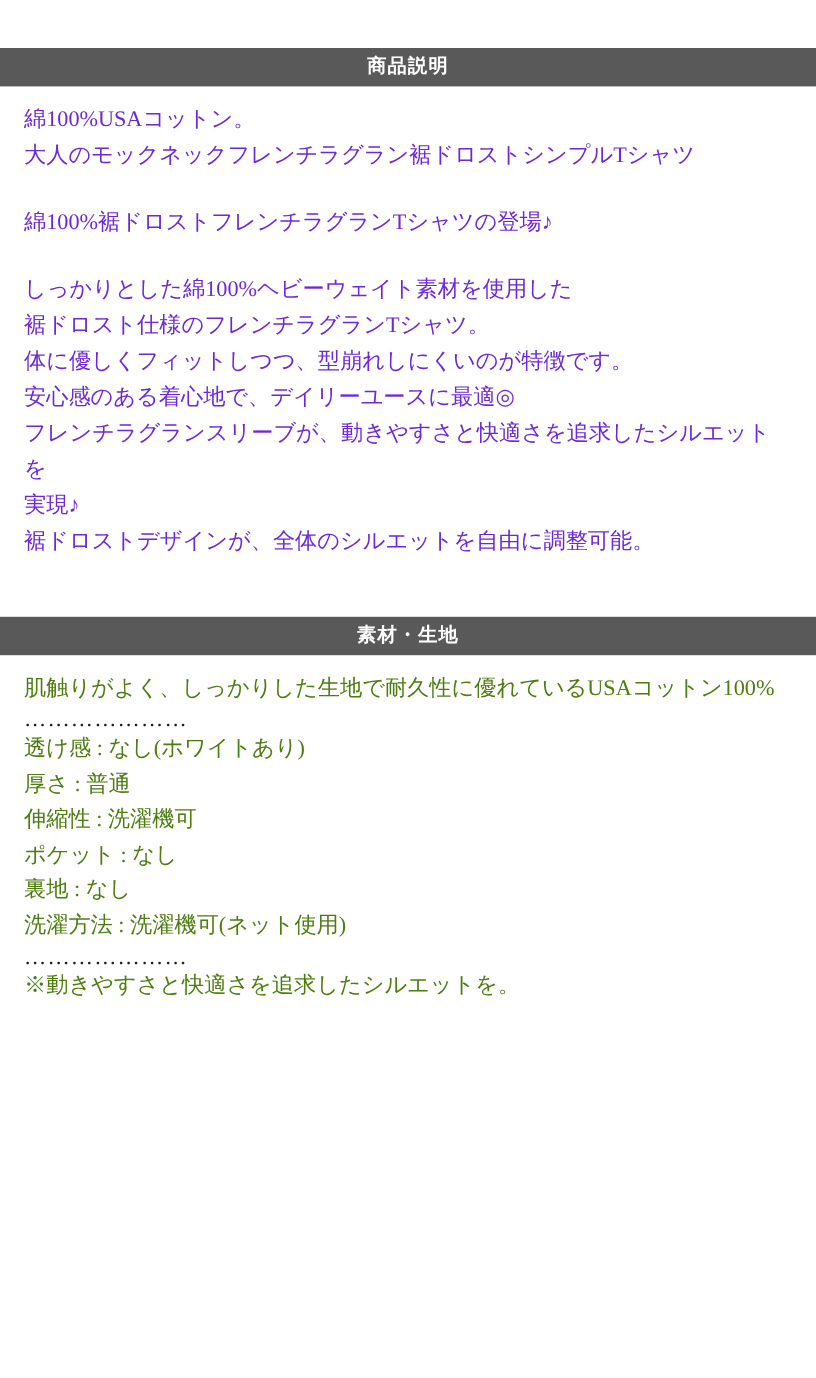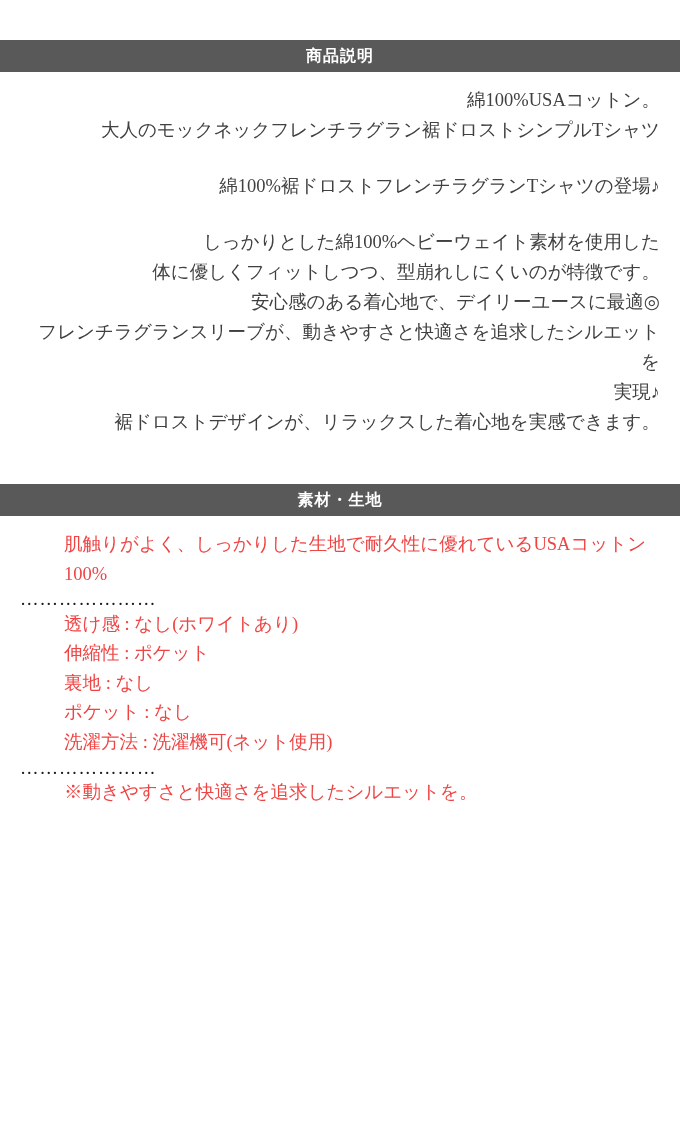--- a/index.html
+++ b/index.html
@@ -30,36 +30,34 @@
     letter-spacing: 1px;
     padding: 6px 0 7px 0;
     line-height: 1.2;
   }
   .section-body {
     padding: 14px 20px 0 20px;
   }
   .para-line {
     font-size: 18.5px;
     line-height: 1.62;
-    color: #404040;
+    color: #6d28d9;
     white-space: pre-wrap;
-    text-align: right;
   }
   .gap-line {
     height: 26px;
   }
   .spacer-between {
     height: 46px;
   }
   .material-line {
     font-size: 18.5px;
     line-height: 1.60;
-    color: #ef4444;
+    color: #4d7c0f;
     white-space: pre-wrap;
-    margin-left: 44px;
   }
   .dots-line {
     font-size: 18.5px;
     line-height: 1.1;
     color: #1c1c1c;
     letter-spacing: 1px;
   }
   .top-offset {
     height: 40px;
   }
@@ -73,38 +71,40 @@
 
   <div>
     <div class="section-header">商品説明</div>
     <div class="section-body">
       <div class="para-line">綿100%USAコットン。</div>
       <div class="para-line">大人のモックネックフレンチラグラン裾ドロストシンプルTシャツ</div>
       <div class="gap-line"></div>
       <div class="para-line">綿100%裾ドロストフレンチラグランTシャツの登場♪</div>
       <div class="gap-line"></div>
       <div class="para-line">しっかりとした綿100%ヘビーウェイト素材を使用した</div>
+      <div class="para-line">裾ドロスト仕様のフレンチラグランTシャツ。</div>
       <div class="para-line">体に優しくフィットしつつ、型崩れしにくいのが特徴です。</div>
       <div class="para-line">安心感のある着心地で、デイリーユースに最適◎</div>
       <div class="para-line">フレンチラグランスリーブが、動きやすさと快適さを追求したシルエットを</div>
       <div class="para-line">実現♪</div>
-      <div class="para-line">裾ドロストデザインが、リラックスした着心地を実感できます。</div>
+      <div class="para-line">裾ドロストデザインが、全体のシルエットを自由に調整可能。</div>
     </div>
   </div>
 
   <div class="spacer-between"></div>
 
   <div>
     <div class="section-header">素材・生地</div>
     <div class="section-body">
       <div class="material-line">肌触りがよく、しっかりした生地で耐久性に優れているUSAコットン100%</div>
       <div class="dots-line">…………………</div>
       <div class="material-line">透け感 : なし(ホワイトあり)</div>
-      <div class="material-line">伸縮性 : ポケット</div>
+      <div class="material-line">厚さ : 普通</div>
+      <div class="material-line">伸縮性 : 洗濯機可</div>
+      <div class="material-line">ポケット : なし</div>
       <div class="material-line">裏地 : なし</div>
-      <div class="material-line">ポケット : なし</div>
       <div class="material-line">洗濯方法 : 洗濯機可(ネット使用)</div>
       <div class="dots-line">…………………</div>
       <div class="material-line">※動きやすさと快適さを追求したシルエットを。</div>
     </div>
   </div>
 
 </div>
 
 </body></html>

